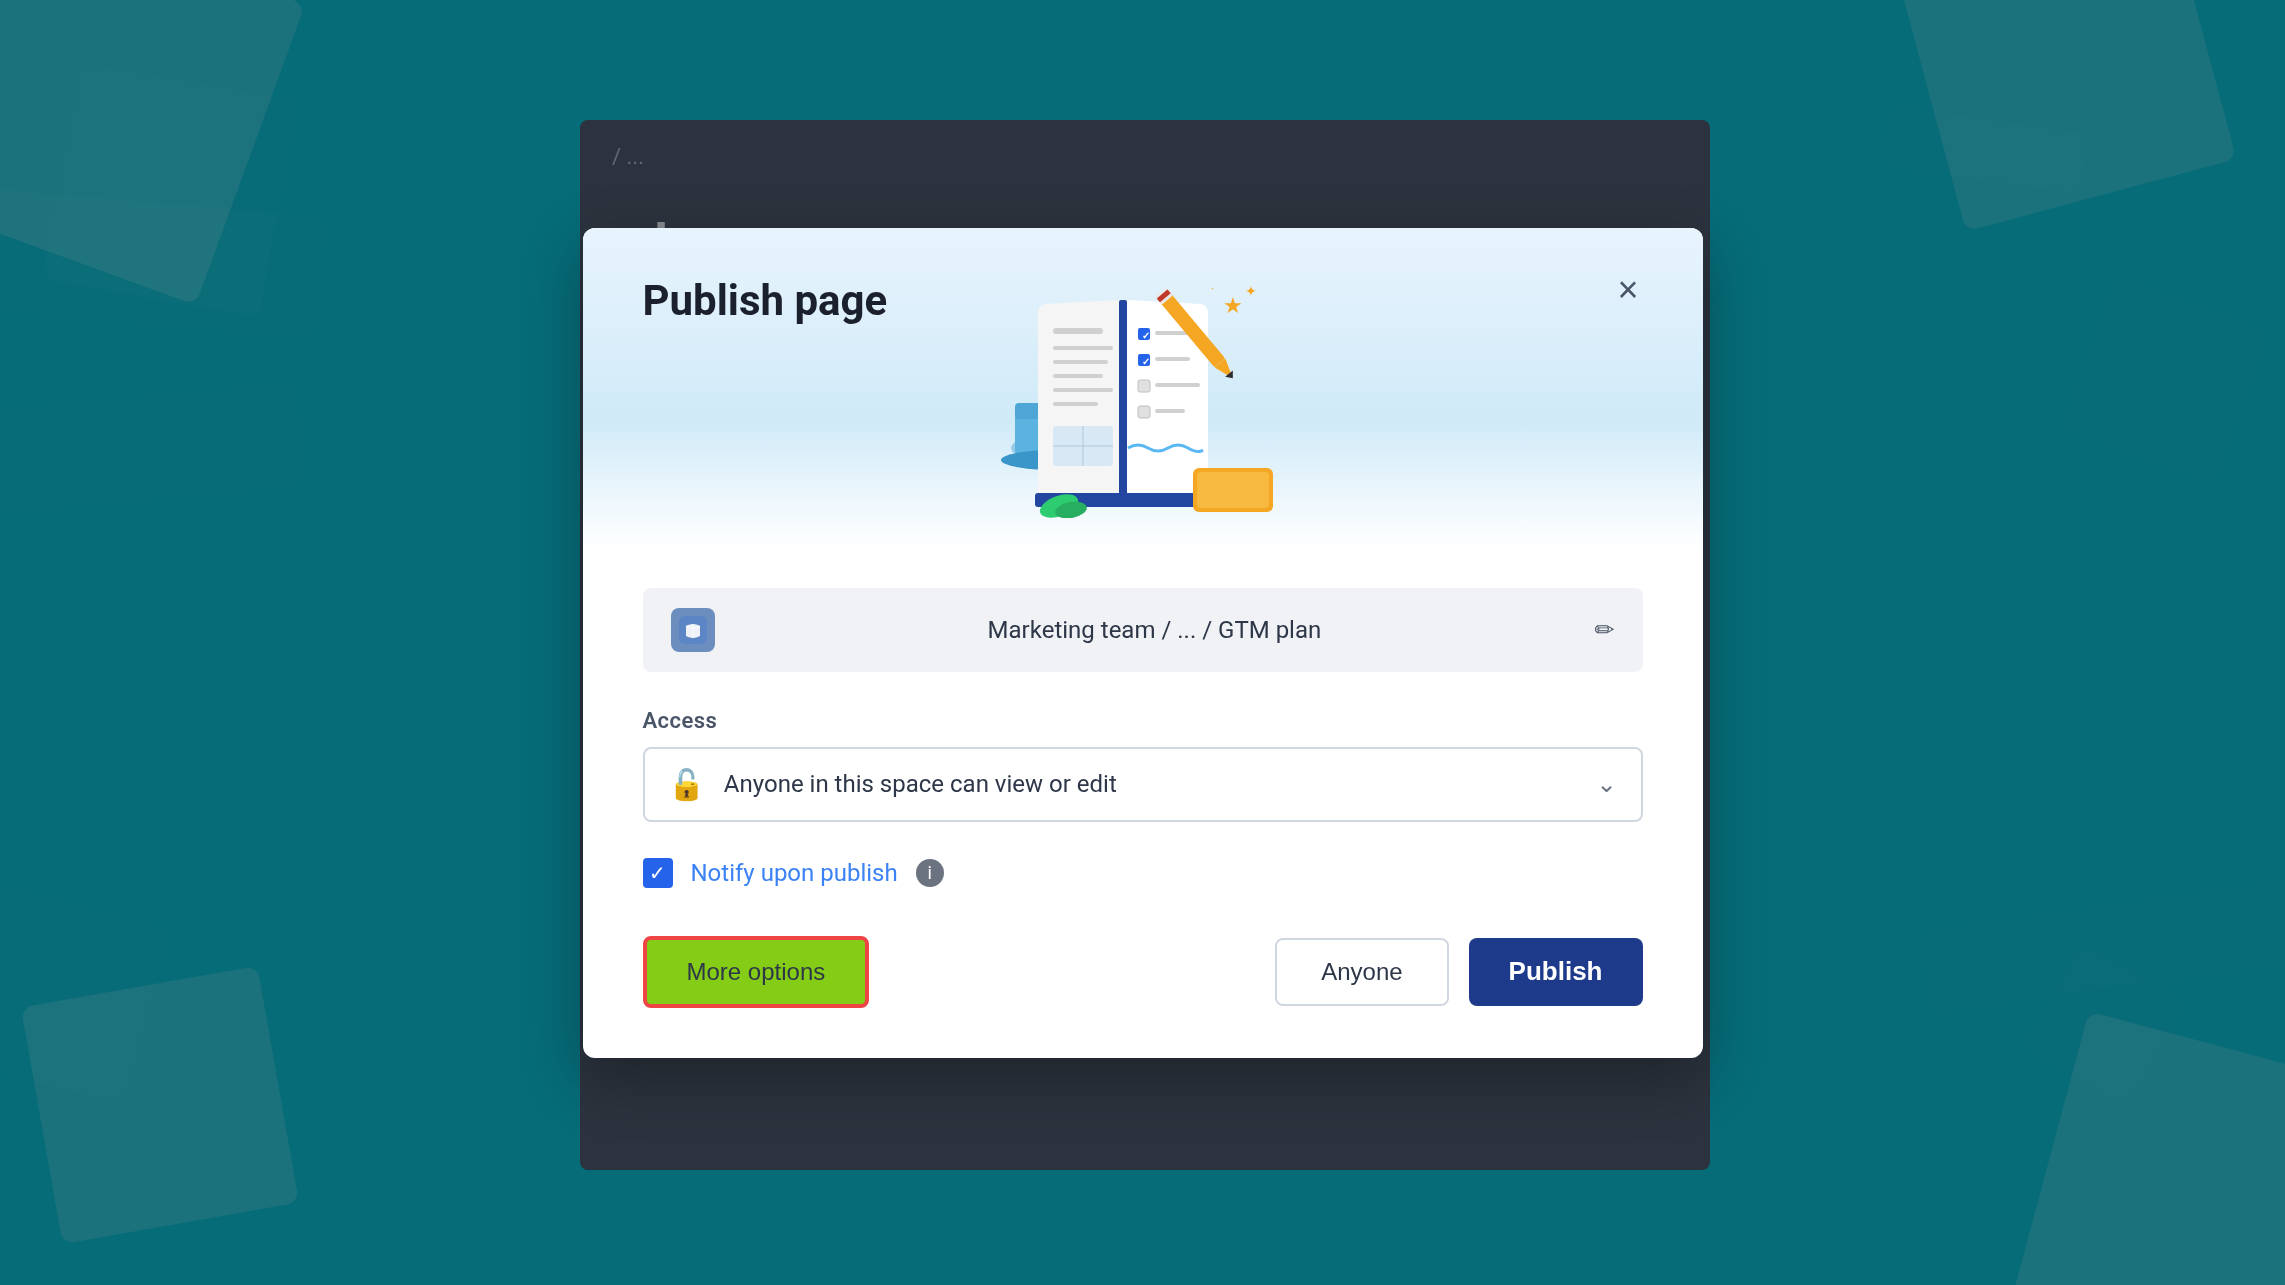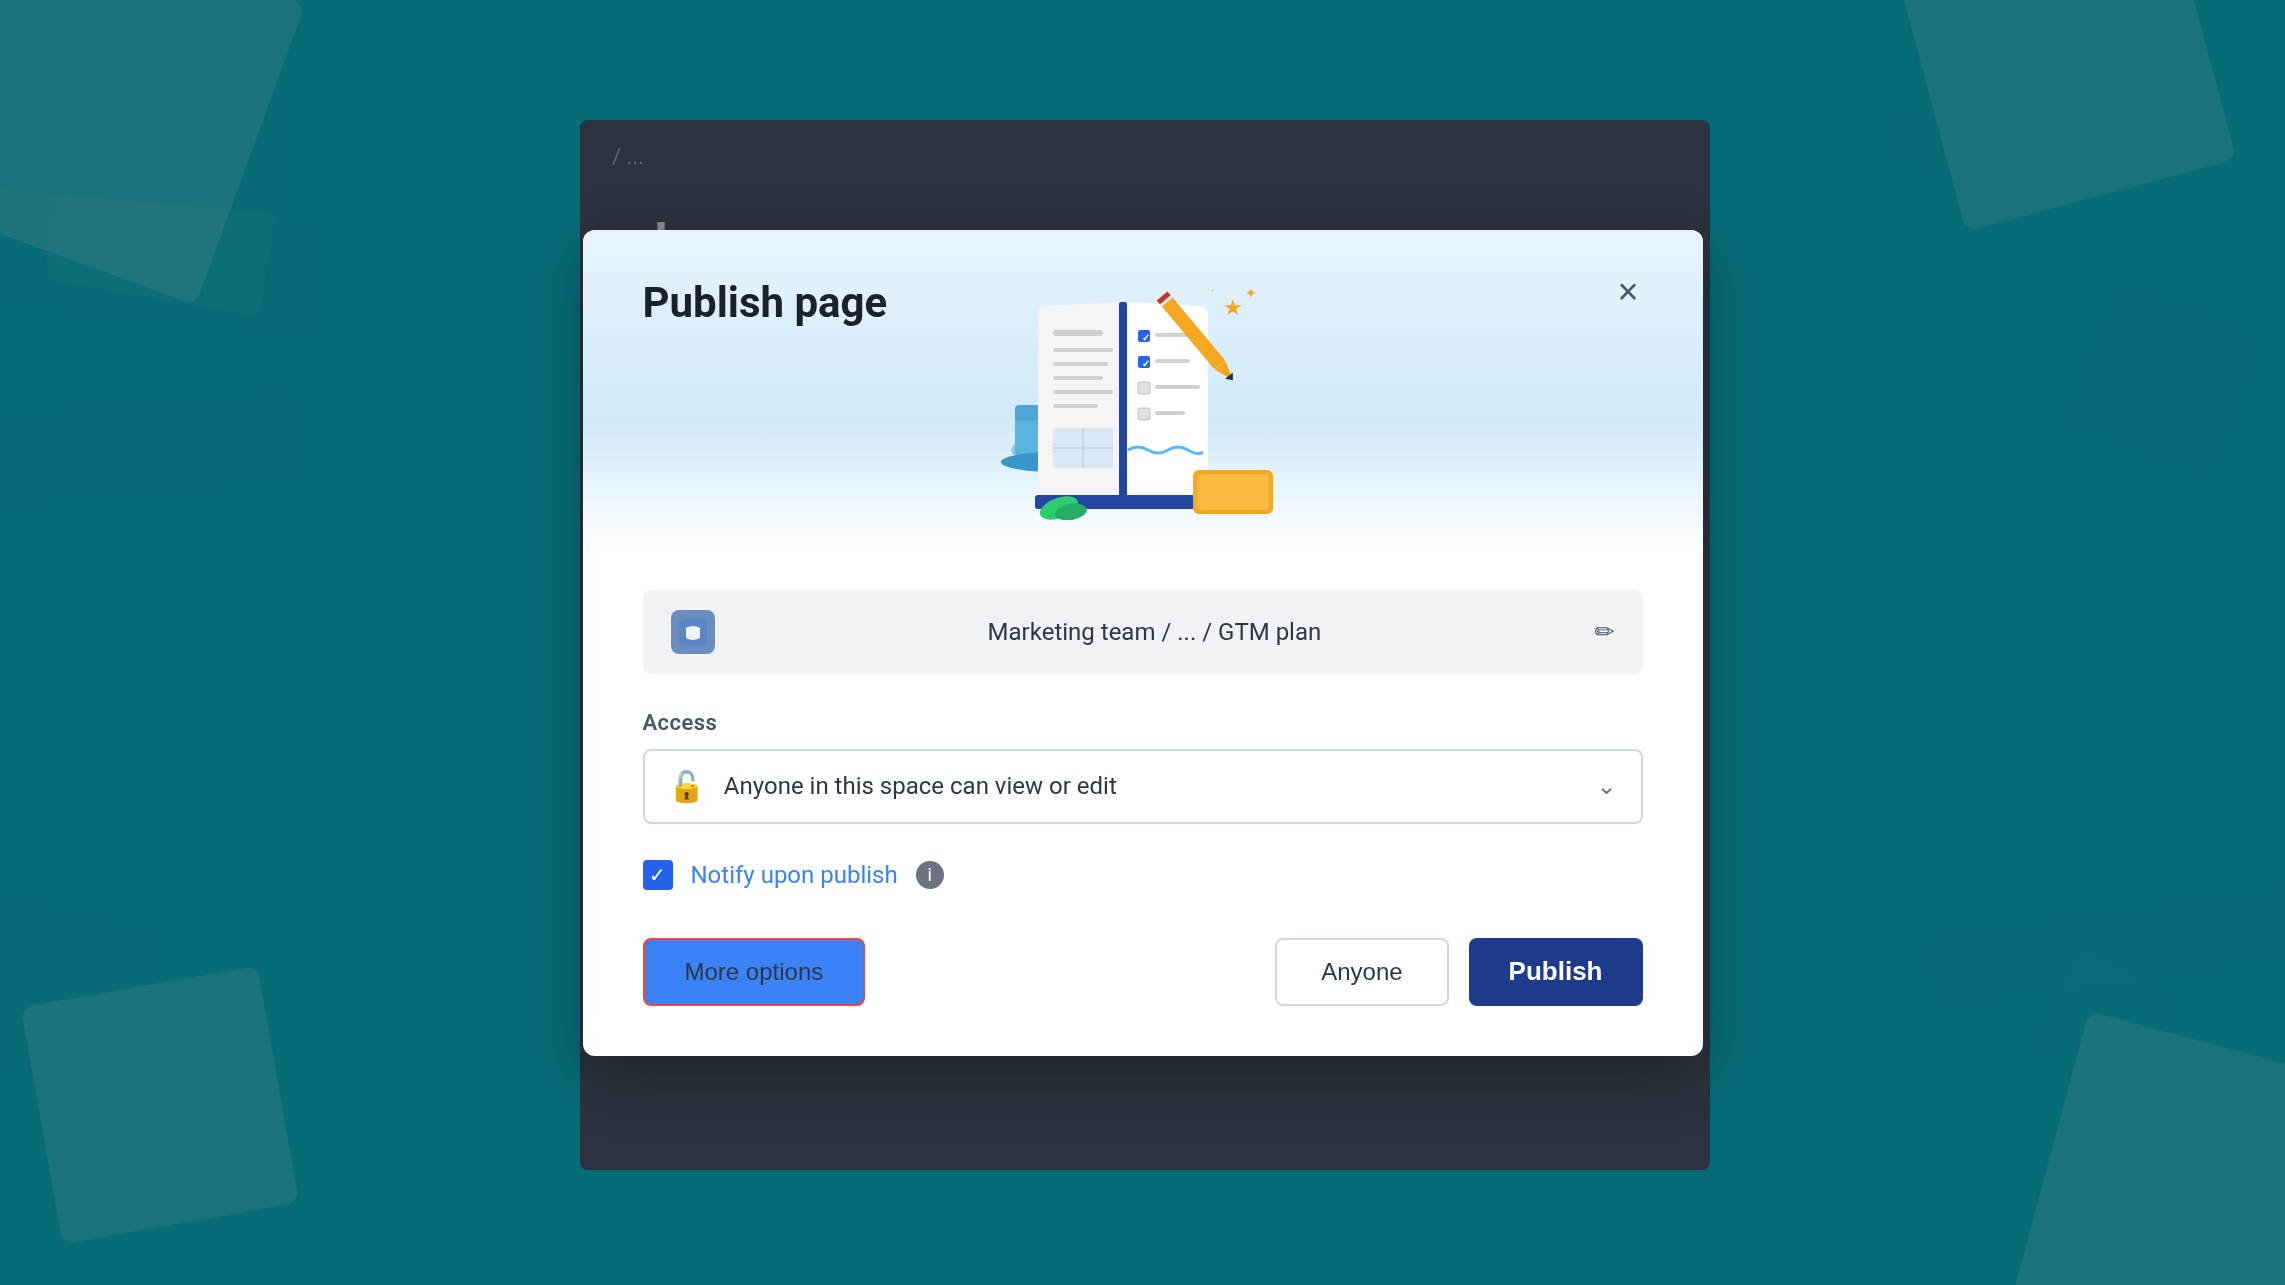--- a/index.html
+++ b/index.html
@@ -238,22 +238,22 @@
       flex-shrink: 0;
     }
 
     .dialog-actions {
       display: flex;
       align-items: center;
       justify-content: space-between;
     }
 
     .btn-more {
-      background: #3b82f6;
-      border: 2px solid #ef4444;
+      background: #84cc16;
+      border: 4px solid #ef4444;
       border-radius: 8px;
       padding: 18px 40px;
       font-size: 24px;
       color: #2d3748;
       cursor: pointer;
       font-weight: 500;
       text-align: center;
     }
 
     .actions-right {

